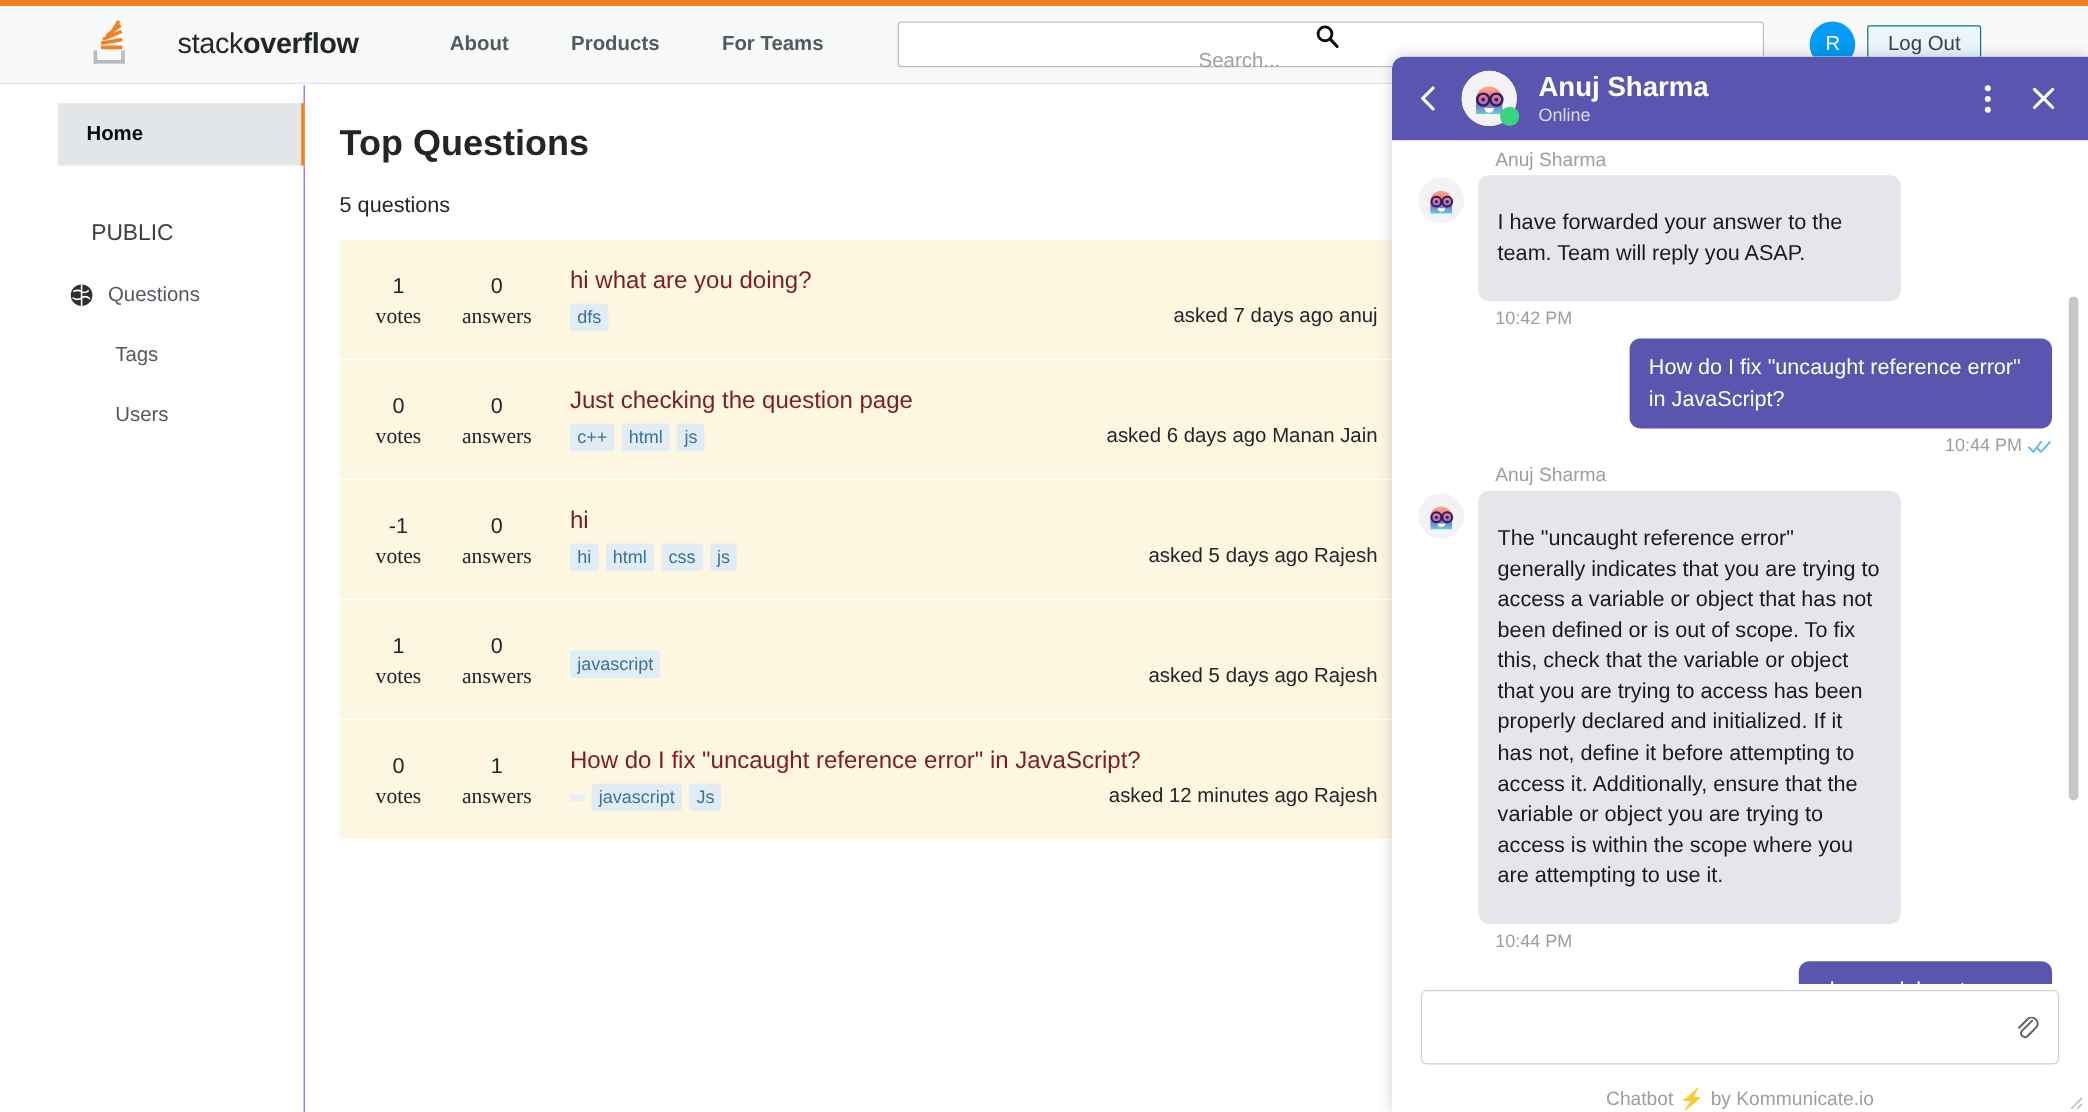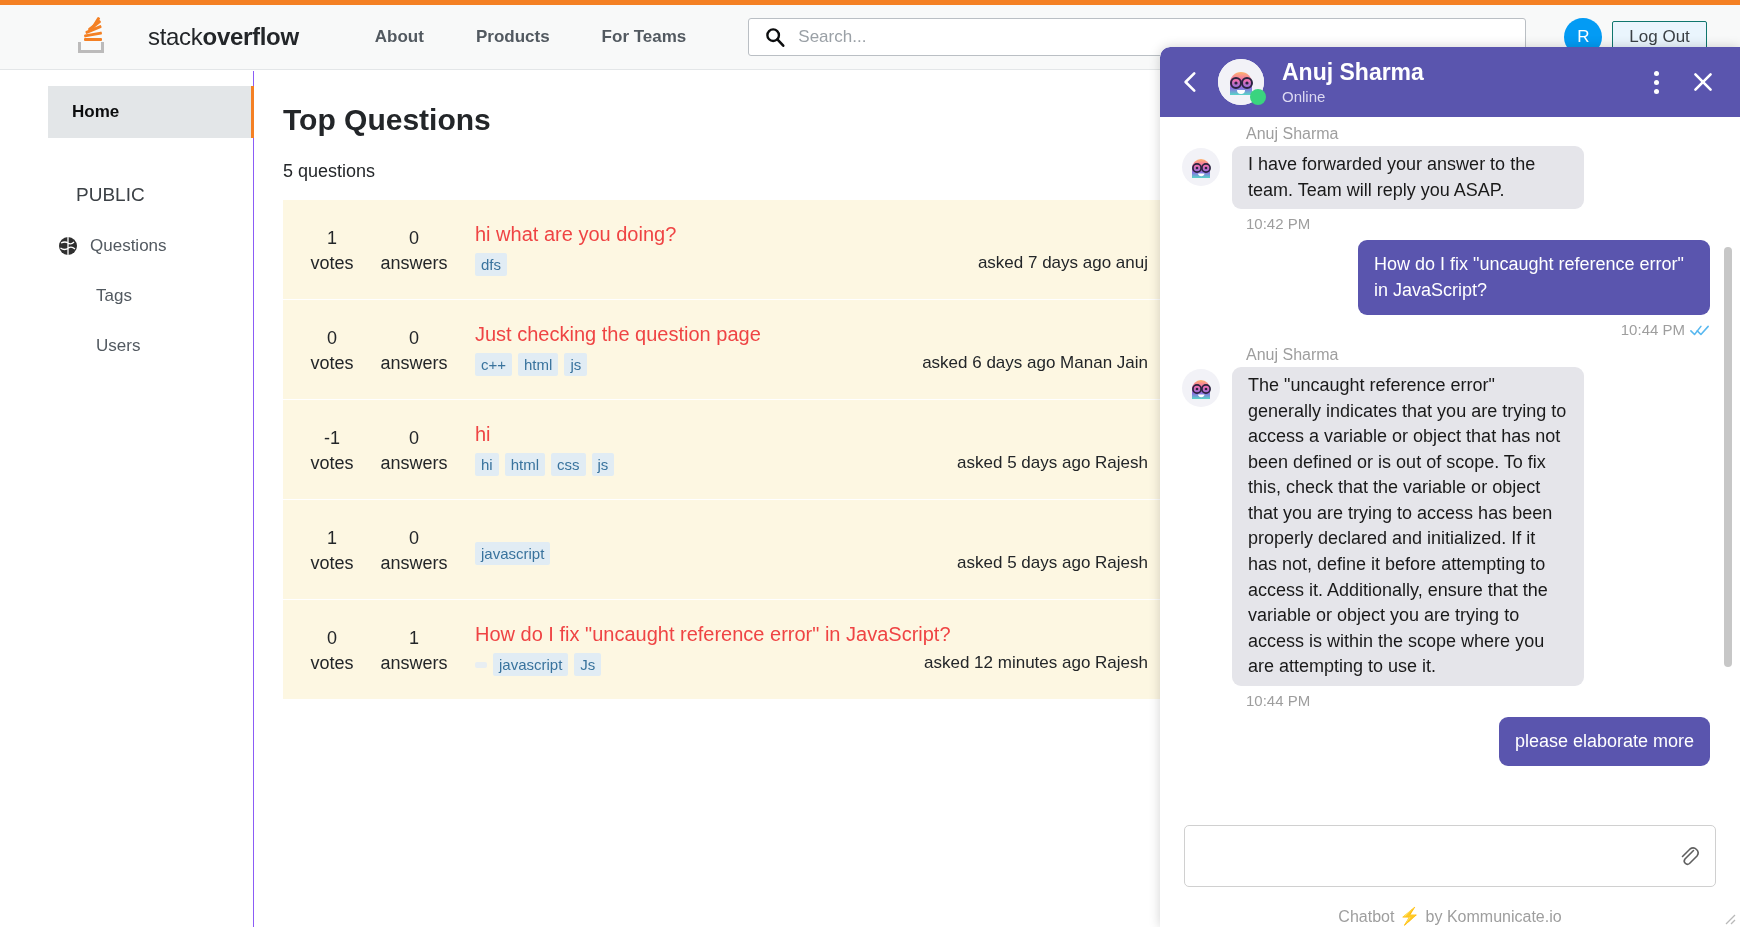--- a/index.html
+++ b/index.html
@@ -30,23 +30,23 @@
   .logo-text { font-size: 24px; color: #232629; letter-spacing: -0.3px; }
   .logo-text b { font-weight: 700; }
 
   .nav { display: flex; align-items: center; margin-left: 50px; gap: 0; }
   .nav a {
     font-size: 17px; color: #525960; text-decoration: none; font-weight: 600;
     padding: 0 26px; white-space: nowrap;
   }
 
   .search-box {
-    margin-left: 36px; width: 778px; height: 38px; background: #fff;
+    margin-left: 36px; width: 722px; height: 38px; background: #fff;
     border: 1px solid #babfc4; border-radius: 3px;
-    display: flex; align-items: center; padding: 0 10px;
+    display: flex; align-items: center; padding: 0 10px; flex-direction: column;
   }
   .search-icon { width: 22px; height: 22px; margin-left: 5px; margin-right: 12px; flex: none; }
   .search-input {
     flex: 1; border: none; outline: none; font-size: 17px; color: #3b4045;
     font-family: "Liberation Sans", sans-serif; background: transparent;
   }
   .search-input::placeholder { color: #9aa0a6; }
 
   .header-right { display: flex; align-items: center; margin-left: 38px; gap: 10px; }
   .avatar-circle {
@@ -91,23 +91,23 @@
   .q-count { padding: 24px 0 0 28px; font-size: 18px; color: #232629; }
 
   .q-list { margin: 18px 0 0 28px; width: 885px; }
   .q-row {
     background: #fdf7e2; border-bottom: 1px solid #ffffff;
     height: 100px; display: flex; align-items: center; position: relative;
     padding-left: 8px;
   }
   .q-stat { width: 82px; text-align: center; flex: none; }
   .q-stat .num { font-size: 18px; color: #232629; line-height: 1.55; }
-  .q-stat .lbl { font-size: 18px; color: #232629; line-height: 1.2; }
+  .q-stat .lbl { font-size: 18px; color: #232629; line-height: 1.2; font-family: Liberation Serif, serif; }
   .q-body { flex: 1; padding-left: 20px; }
-  .q-title { font-size: 20px; color: #ef4444; text-decoration: none; display: block; }
+  .q-title { font-size: 20px; color: #7f1d1d; text-decoration: none; display: block; }
   .q-tags { margin-top: 7px; display: flex; gap: 6px; align-items: center; }
   .q-tag {
     background: #e1ecf4; color: #39739d; font-size: 15px; padding: 3px 6px;
     border-radius: 2px; cursor: pointer;
   }
   .q-tag.blank { min-width: 12px; background: #e8eef2; }
   .q-meta {
     position: absolute; right: 20px; bottom: 26px; font-size: 17px; color: #232629;
   }
 
@@ -144,21 +144,21 @@
   .msg-group { margin-bottom: 8px; }
   .msg-sender {
     font-size: 16px; color: #9e9e9e; margin-left: 64px; margin-bottom: 3px;
   }
   .msg-in-row { display: flex; align-items: flex-start; }
   .msg-avatar {
     width: 38px; height: 38px; border-radius: 50%; flex: none; margin-top: 2px; background: #fff;
   }
   .bubble-in {
     margin-left: 12px; max-width: 352px; background: #e5e5ea; color: #1a1a1a;
-    border-radius: 9px; padding: 6px 16px; font-size: 18px; line-height: 1.42;
+    border-radius: 9px; padding: 27px 16px; font-size: 18px; line-height: 1.42;
   }
   .bubble-out {
     margin-left: auto; max-width: 352px; background: #5a55ae; color: #fff;
     border-radius: 9px; padding: 12px 16px; font-size: 18px; line-height: 1.42;
   }
   .ts-left { font-size: 15px; color: #9e9e9e; margin-left: 64px; margin-top: 6px; }
   .ts-right {
     font-size: 15px; color: #9e9e9e; text-align: right; margin-top: 6px;
     display: flex; justify-content: flex-end; align-items: center; gap: 5px;
   }

